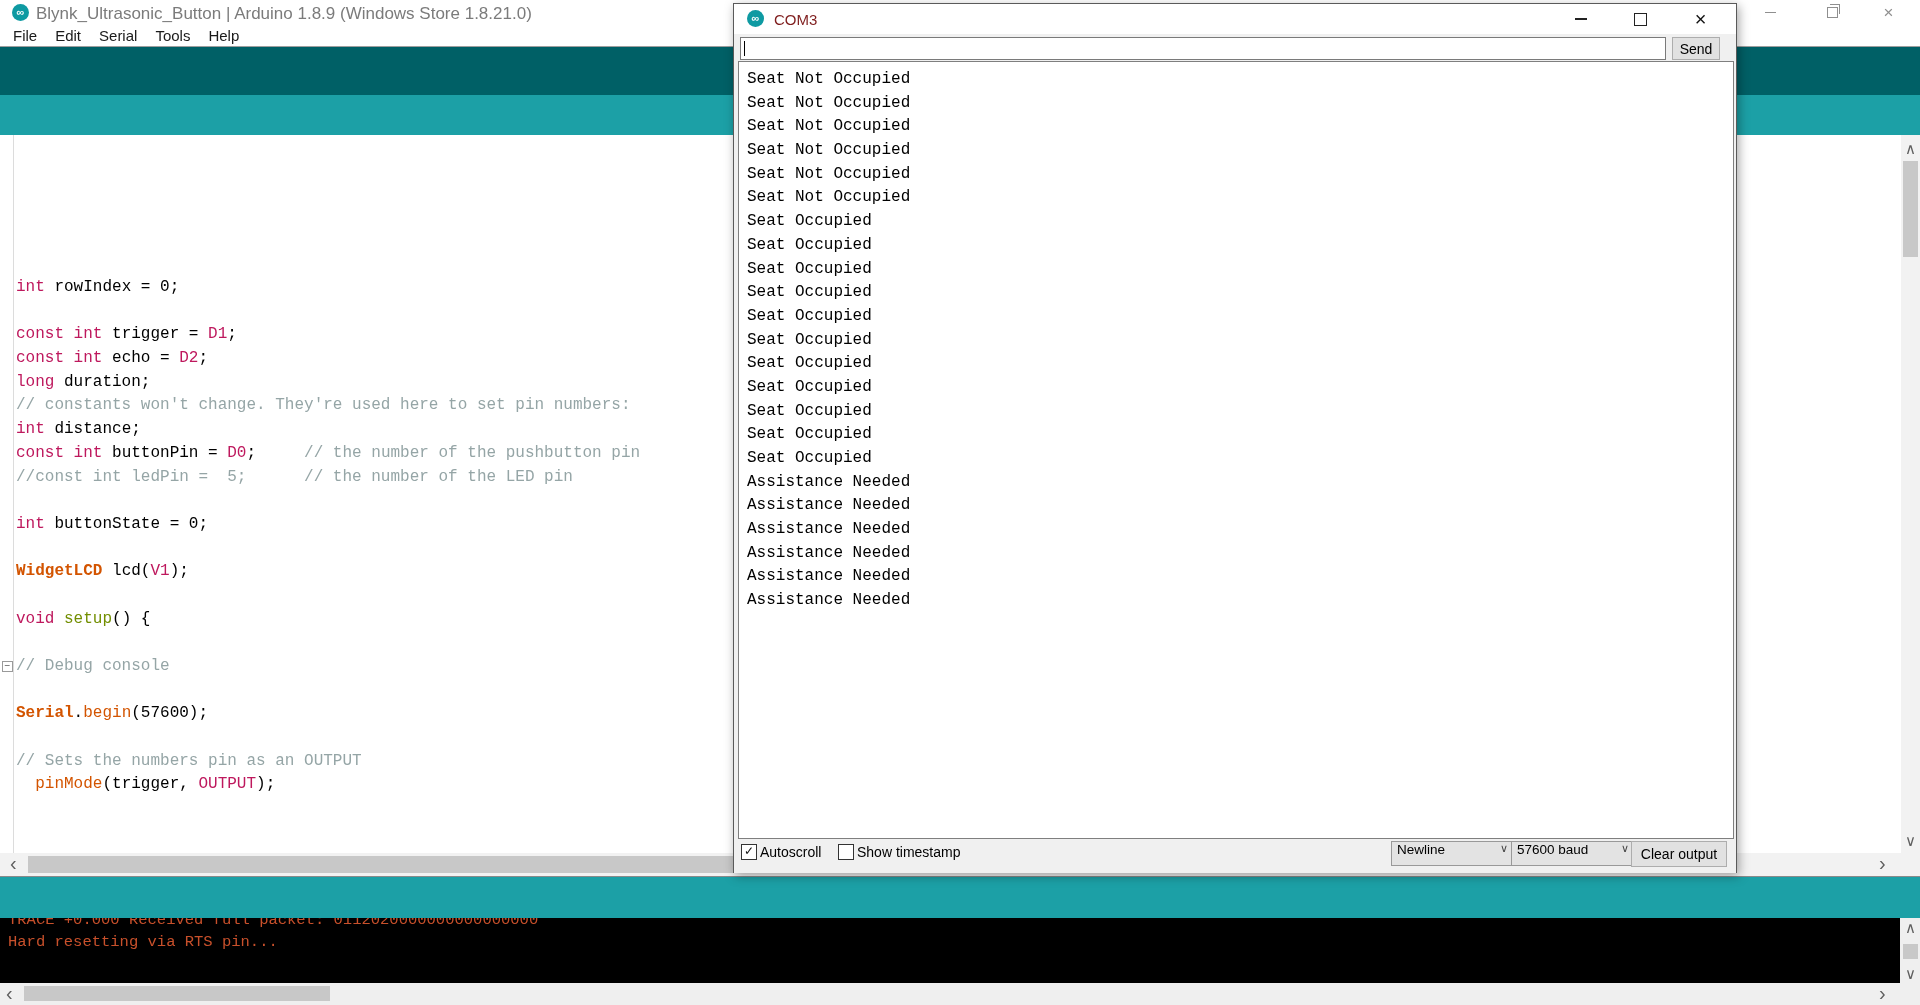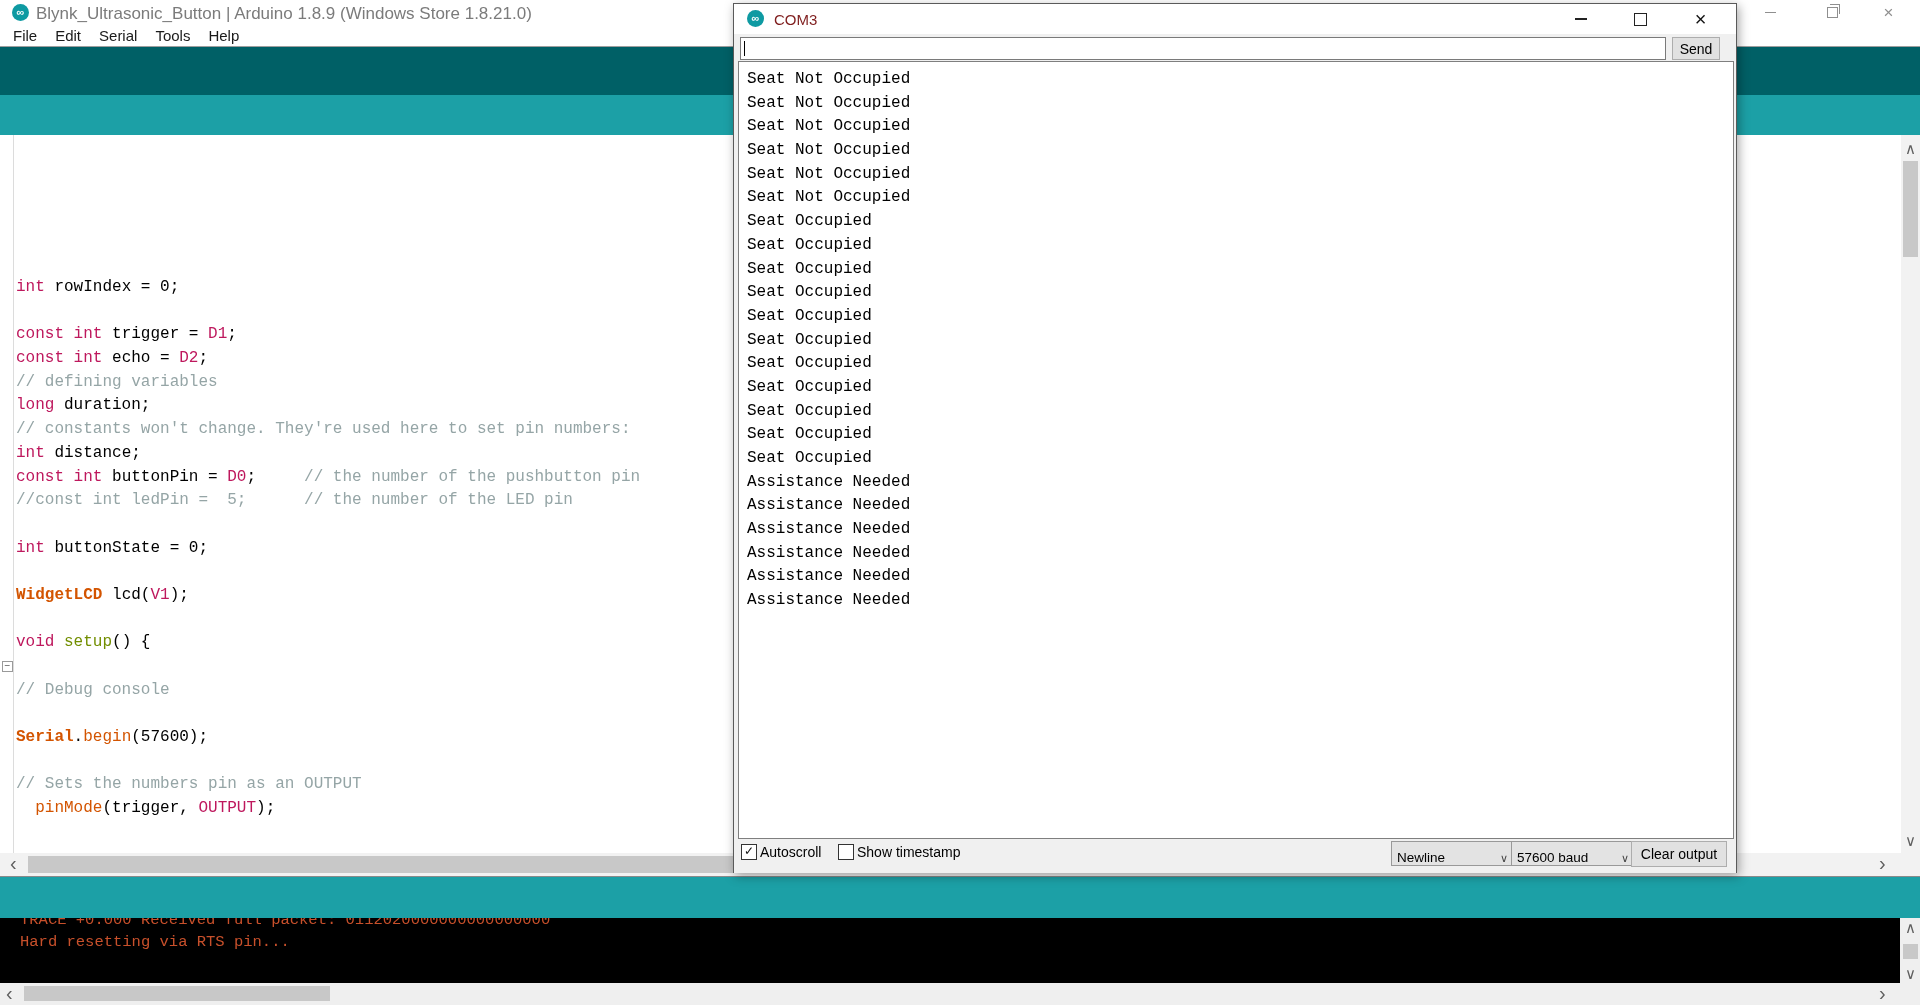--- a/index.html
+++ b/index.html
@@ -59,21 +59,21 @@
   .sb-track-v{background:#f2f2f2}
   .sb-track-h{background:#f2f2f2}
   .sb-thumb{background:#c8c8c8}
   .chev{color:#5f5f5f;font-size:15px;line-height:15px;text-align:center}
   .chev-lr{color:#5f5f5f;font-size:20px;line-height:18px}
 
   .ed-vscroll{left:1901px;top:135px;width:19px;height:718px}
   .ed-hscroll{left:0;top:853px;width:1920px;height:23px}
   .statusband{left:0;top:876px;width:1920px;height:42px;background:#1CA0A6;border-top:1px solid #8a8a8a}
   .console{left:0;top:918px;width:1900px;height:65px;background:#000;overflow:hidden}
-  .console-pre{margin:-9px 0 0 20px;font-family:"Liberation Mono","DejaVu Sans Mono",monospace;
+  .console-pre{margin:-9px 0 0 8px;font-family:"Liberation Mono","DejaVu Sans Mono",monospace;
                font-size:15.5px;color:#C8502B}
   .console-line{height:22px;line-height:22px;white-space:pre}
   .con-vscroll{left:1900px;top:918px;width:20px;height:65px;background:#efefef}
   .bottombar{left:0;top:983px;width:1920px;height:22px;background:#efefef}
 
   
   .serial-win{left:733px;top:3px;width:1004px;height:870px;background:#f0f0f0;
               border:1px solid #5a5a5a;box-shadow:2px 3px 10px rgba(0,0,0,.35);z-index:10}
   .sw-titlebar{left:0;top:0;width:1002px;height:30px;background:#fff;display:flex;align-items:center}
   .sw-icon{position:absolute;left:13px;top:6px}
@@ -92,21 +92,21 @@
   .sw-output-pre{margin:6px 0 0 8px;font-family:"Liberation Mono","DejaVu Sans Mono",monospace;
                  font-size:16px;color:#000}
   .serial-line{height:23.7px;line-height:23.7px;white-space:pre}
   .sw-bar{left:0;top:835px;width:1002px;height:34px;background:#f0f0f0;font-size:14px}
   .cbx{position:absolute;top:5px;width:14px;height:14px;background:#fff;border:1px solid #333;
        color:#111;font-size:12px;line-height:13px;text-align:center}
   .cbx .mark{visibility:hidden}
   .cbx.checked .mark{visibility:visible}
   .cb-label{position:absolute;top:5px;color:#000;white-space:nowrap}
   .combo{position:absolute;top:2px;height:23px;background:#e3e3e3;border:1px solid #999;
-         display:flex;align-items:flex-end;justify-content:space-between;padding:0 5px;font-size:13.5px}
+         display:flex;align-items:flex-start;justify-content:space-between;padding:0 5px;font-size:13.5px}
   .combo .cv{color:#444;font-size:11px}
   .clear-btn{position:absolute;top:2px;left:897px;width:94px;height:24px;background:#e1e1e1;
              border:1px solid #adadad;display:flex;align-items:center;justify-content:center;font-size:14px}
 </style>
 </head>
 <body>
 
 <div class="abs ide-titlebar">
   <div class="abs app-icon ide-icon">∞</div>
   <div class="abs ide-title-text">Blynk_Ultrasonic_Button | Arduino 1.8.9 (Windows Store 1.8.21.0)</div>
@@ -160,21 +160,20 @@
       <div class="tri-down"></div>
     </div>
 </div>
 
 <div class="abs editor">
   <div class="abs code">
       <div class="code-line"><span class="tok-k">int</span><span class="tok-p"> rowIndex = 0;</span></div>
       <div class="code-line">&nbsp;</div>
       <div class="code-line"><span class="tok-k">const int</span><span class="tok-p"> trigger = </span><span class="tok-k">D1</span><span class="tok-p">;</span></div>
       <div class="code-line"><span class="tok-k">const int</span><span class="tok-p"> echo = </span><span class="tok-k">D2</span><span class="tok-p">;</span></div>
-      <div class="code-line"><span class="tok-c">// defining variables</span></div>
       <div class="code-line"><span class="tok-k">long</span><span class="tok-p"> duration;</span></div>
       <div class="code-line"><span class="tok-c">// constants won't change. They're used here to set pin numbers:</span></div>
       <div class="code-line"><span class="tok-k">int</span><span class="tok-p"> distance;</span></div>
       <div class="code-line"><span class="tok-k">const int</span><span class="tok-p"> buttonPin = </span><span class="tok-k">D0</span><span class="tok-p">;     </span><span class="tok-c">// the number of the pushbutton pin</span></div>
       <div class="code-line"><span class="tok-c">//const int ledPin =  5;      // the number of the LED pin</span></div>
       <div class="code-line">&nbsp;</div>
       <div class="code-line"><span class="tok-k">int</span><span class="tok-p"> buttonState = 0;</span></div>
       <div class="code-line">&nbsp;</div>
       <div class="code-line"><span class="tok-b">WidgetLCD</span><span class="tok-p"> lcd(</span><span class="tok-k">V1</span><span class="tok-p">);</span></div>
       <div class="code-line">&nbsp;</div>

